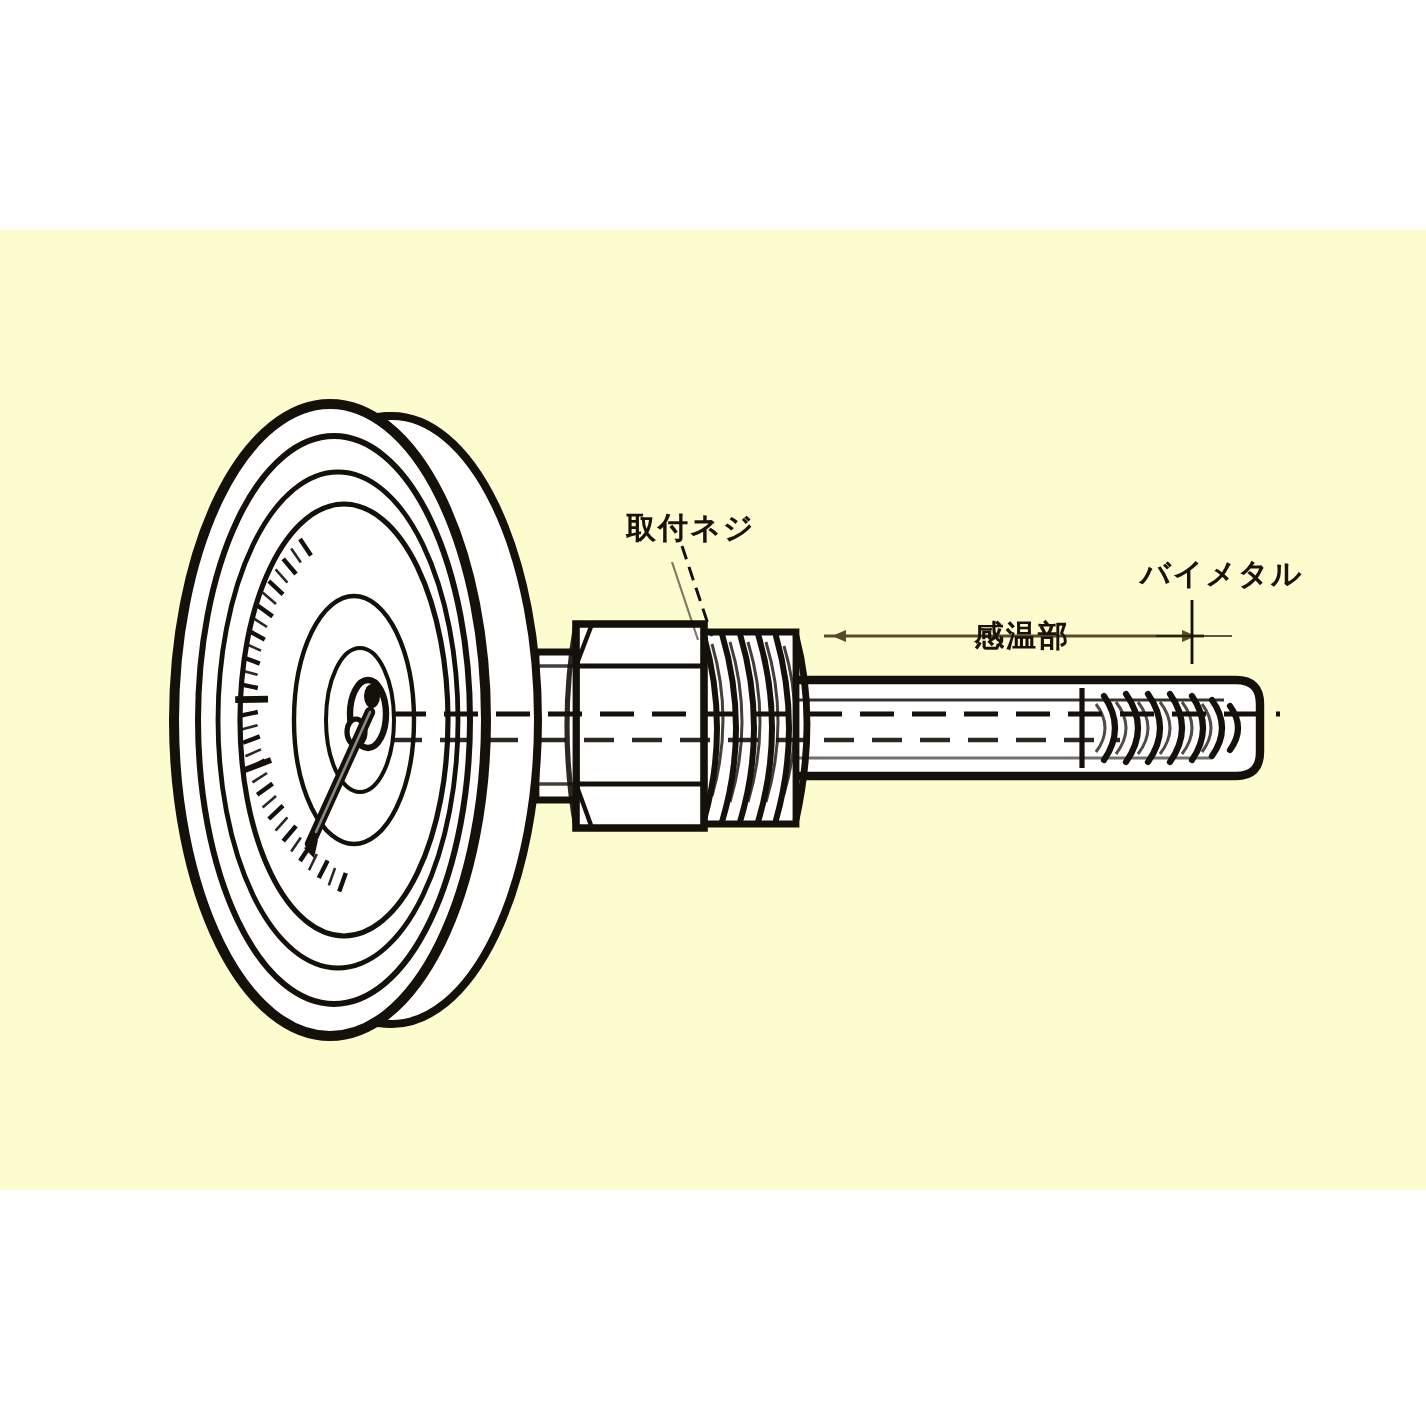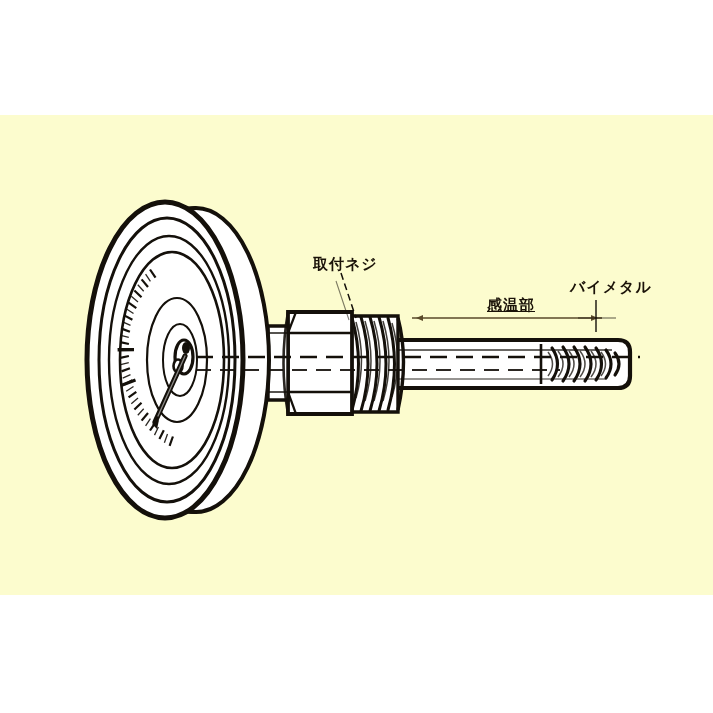--- a/index.html
+++ b/index.html
@@ -30,21 +30,21 @@
   .jp-label {
     font-family: "DejaVu Sans", "Liberation Sans", sans-serif;
     font-size: 15px;
     font-weight: 700;
     color: #1a1208;
     letter-spacing: 1px;
     white-space: nowrap;
     position: absolute;
   }
   #label-mounting-screw { left: 313px; top: 255px; }
-  #label-sensing-part   { left: 487px; top: 296px; text-decoration: underline; }
+  #label-sensing-part   { left: 487px; top: 309px; }
   #label-bimetal        { left: 570px; top: 278px; text-align: center; }
 </style>
 </head>
 <body>
 
 <div id="figure-root" style="background: #fef9c3;">
 
   <svg id="figure-canvas" viewBox="0 0 713 713">
     <defs>
       <clipPath id="clip-plate">

